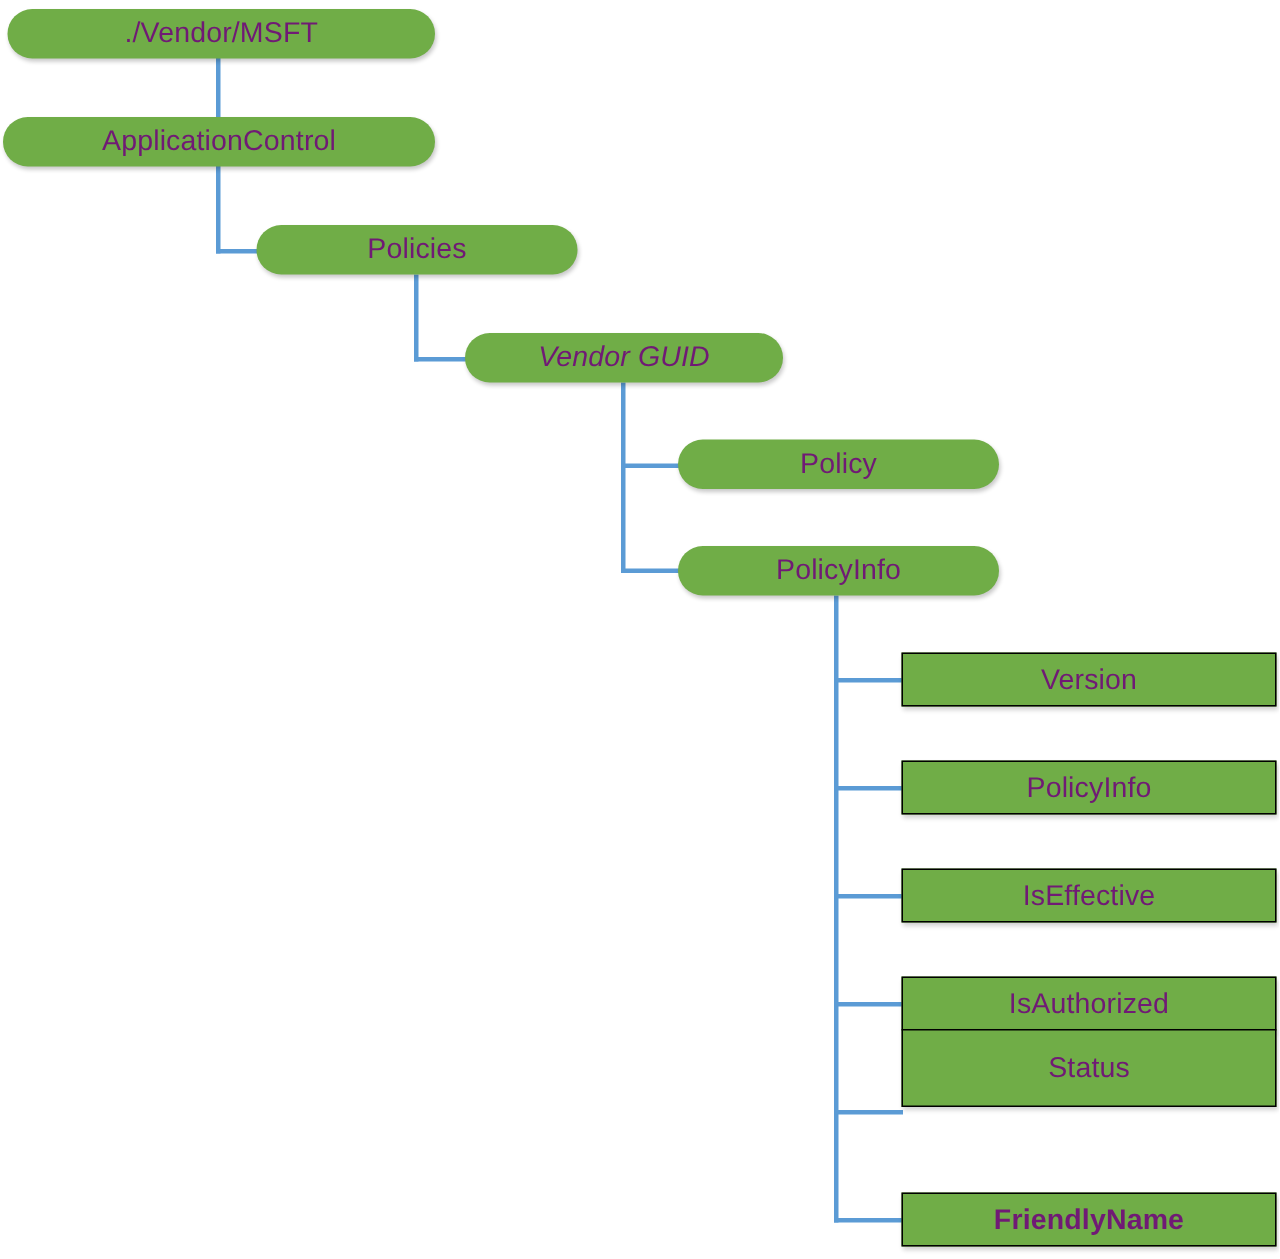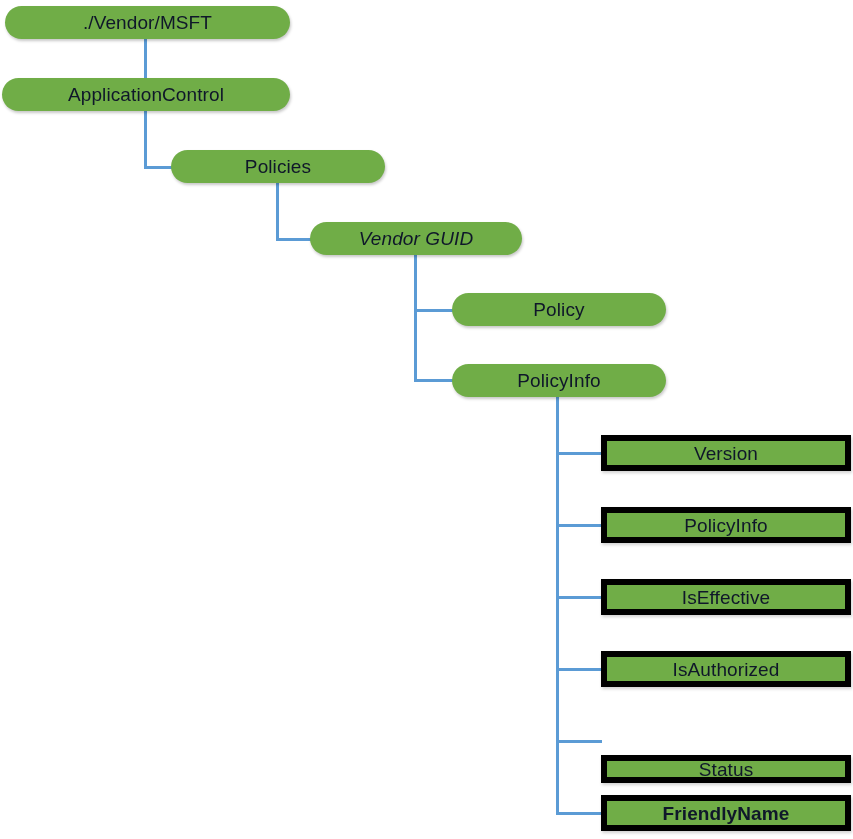--- a/index.html
+++ b/index.html
@@ -12,35 +12,35 @@
     width: 853px;
     height: 839px;
     background: #ffffff;
     overflow: hidden;
     font-family: "Liberation Sans", sans-serif;
   }
   .node {
     position: absolute;
     box-sizing: border-box;
     background: #70AD47;
-    color: #0f172a;
+    color: #701a75;
     display: flex;
     align-items: center;
     justify-content: center;
     font-size: 19px;
     line-height: 1;
     letter-spacing: 0.1px;
     white-space: nowrap;
   }
   .node.rounded {
     border-radius: 17px;
     box-shadow: 1px 2px 3px rgba(0,0,0,0.22);
   }
   .node.rect {
-    border: 6px solid #000000;
+    border: 1px solid #000000;
     box-shadow: 1px 2px 3px rgba(0,0,0,0.18);
     text-align: center;
   }
   .node.italic {
     font-style: italic;
   }
   .conn {
     position: absolute;
     background: #5B9BD5;
   }
@@ -105,21 +105,21 @@
   </div>
 
   <div class="node rect" style="left:601px; top:579px; width:250px; height:36px;">
     <span>IsEffective</span>
   </div>
 
   <div class="node rect" style="left:601px; top:651px; width:250px; height:36px;">
     <span>IsAuthorized</span>
   </div>
 
-  <div class="node rect" style="left:601px; top:755px; width:250px; height:28px;">
+  <div class="node rect" style="left:601px; top:686px; width:250px; height:52px;">
     <span>Status</span>
   </div>
 
   <div class="node rect" style="left:601px; top:795px; width:250px; height:36px;font-weight:bold;">
     <span>FriendlyName</span>
   </div>
 
 </div>
 
 </body></html>

